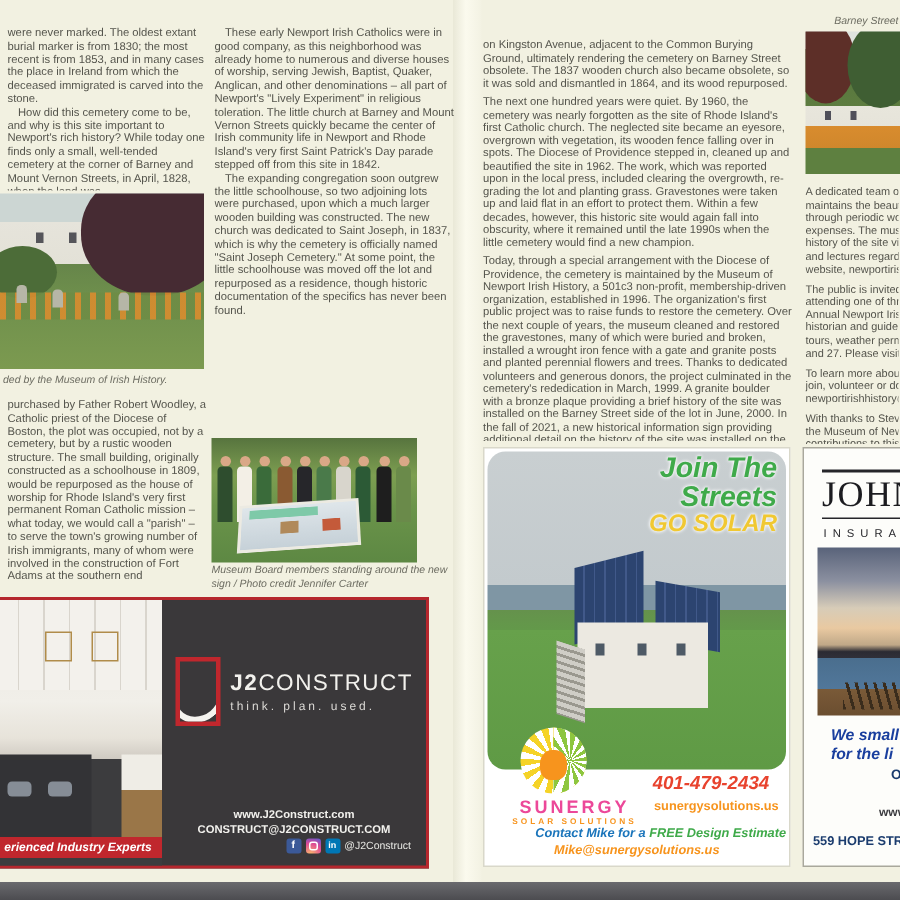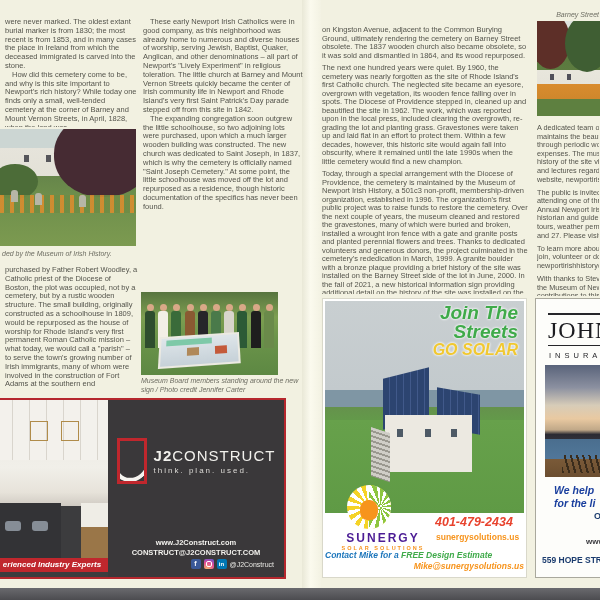--- a/index.html
+++ b/index.html
@@ -84,45 +84,45 @@
   .sq{width:10px;height:10px;border-radius:2px;color:#fff;font-size:7px;font-weight:bold;line-height:10px;text-align:center;}
   .sq.fb{background:#3b5998;}
   .sq.ig{background:radial-gradient(circle at 30% 110%,#fdc468,#df4996 60%,#4f5bd5);position:relative;}
   .sq.ig::before{content:'';position:absolute;inset:2px;border:1px solid #fff;border-radius:2px;}
   .sq.li{background:#0077b5;font-size:6px;}
 
   
   .sun-ad{position:absolute;left:322px;top:298px;width:205px;height:280px;background:#fff;
     border:1px solid #d9d8ca;box-sizing:border-box;}
   .sun-photo{position:absolute;left:2px;right:2px;top:2px;height:212px;overflow:hidden;
-    background:linear-gradient(180deg,#c9cfd1 0%,#c3cacd 42%,#7f96a4 42%,#7f96a4 50%,#65924c 50%,#63994a 56%,#67a14b 56%,#5f9a45 100%);}
+    background:linear-gradient(180deg,#c9cfd1 0%,#c3cacd 42%,#7f96a4 42%,#7f96a4 50%,#65924c 50%,#63994a 56%,#67a14b 56%,#5f9a45 100%);border-radius:12px;}
   .headline{position:absolute;right:6px;top:2px;text-align:right;font-weight:bold;font-style:italic;line-height:1.02;}
   .headline .grn{color:#3faa4a;font-size:19px;text-shadow:0 0 3px #ffffff,0 0 2px #ffffff;display:block;}
   .headline .yel{color:#f0c832;font-size:16px;text-shadow:0 0 3px #ffffff,0 0 2px #ffffff;display:block;}
   .house{position:absolute;left:26%;top:34%;width:52%;height:52%;}
   .roofL{position:absolute;left:6%;top:0;width:44%;height:46%;background:repeating-linear-gradient(90deg,#2c4470 0 6px,#41598a 6px 7px);transform:skewY(-14deg);}
   .roofR{position:absolute;right:0;top:16%;width:42%;height:36%;background:repeating-linear-gradient(90deg,#2c4470 0 6px,#41598a 6px 7px);transform:skewY(10deg);}
   .wall{position:absolute;left:8%;top:38%;width:84%;height:52%;background:#ece9e1;}
   .wall .w{position:absolute;width:6px;height:8px;background:#4e5a66;top:24%;}
   .stairs{position:absolute;left:-6%;top:52%;width:18%;height:44%;
     background:repeating-linear-gradient(180deg,#cfcdc6 0 3px,#9a988f 3px 5px);transform:skewY(18deg);}
   .sun-logo{position:absolute;left:24px;top:186px;width:44px;height:44px;border-radius:50%;
     background:repeating-conic-gradient(#f5d327 0 13deg,#ffffff 13deg 26deg);}
   .sun-logo::after{content:'';position:absolute;left:50%;top:0;width:50%;height:100%;border-radius:0 100% 100% 0/0 50% 50% 0;
     background:repeating-conic-gradient(#8dc63f 0 13deg,#ffffff 13deg 26deg);}
   .sun-core{position:absolute;left:30%;top:30%;width:40%;height:46%;background:#f7941d;border-radius:45% 45% 40% 40%;z-index:2;}
-  .sun-brand{position:absolute;left:2px;top:232px;width:116px;text-align:center;color:#4c1d95;
+  .sun-brand{position:absolute;left:2px;top:232px;width:116px;text-align:center;color:#ec4899;
     font-size:12px;font-weight:bold;letter-spacing:2px;}
   .sun-brand-sub{position:absolute;left:2px;top:246px;width:116px;text-align:center;color:#f7941d;
     font-size:5.5px;font-weight:bold;letter-spacing:2px;}
   .sun-phone{position:absolute;left:112px;top:216px;width:92px;color:#e8432e;font-weight:bold;font-style:italic;font-size:12.5px;white-space:nowrap;overflow:hidden;}
   .sun-site{position:absolute;left:113px;top:233px;width:92px;color:#f7941d;font-weight:bold;font-size:8.5px;white-space:nowrap;overflow:hidden;}
-  .sun-cta{position:absolute;left:2px;right:2px;top:251px;text-align:left;font-weight:bold;font-style:italic;font-size:8.5px;white-space:nowrap;overflow:hidden;}
+  .sun-cta{position:absolute;left:2px;right:2px;top:251px;text-align:right;font-weight:bold;font-style:italic;font-size:8.5px;white-space:nowrap;overflow:hidden;}
   .sun-cta .b{color:#1b75bb;} .sun-cta .g{color:#3faa4a;}
-  .sun-email{position:absolute;left:2px;right:2px;top:262px;text-align:right;color:#f7941d;font-weight:bold;font-style:italic;font-size:8.5px;}
+  .sun-email{position:absolute;left:2px;right:2px;top:262px;text-align:center;color:#f7941d;font-weight:bold;font-style:italic;font-size:8.5px;}
 
   
   .ins{position:absolute;left:535px;top:298px;width:160px;height:280px;background:#fdfdfa;
     border:1px solid #a9a89c;box-sizing:border-box;}
   .ins-brand{position:absolute;left:12px;right:0;top:14px;border-top:2px solid #26262a;border-bottom:1.5px solid #26262a;
     padding:2px 0 1px 0;font-family:"Liberation Serif", serif;font-size:24px;letter-spacing:1px;color:#1c1c20;
     white-space:nowrap;overflow:hidden;}
   .ins-sub{position:absolute;left:13px;right:0;top:52px;font-size:7.5px;letter-spacing:4px;color:#26262a;
     white-space:nowrap;overflow:hidden;}
   .ins-photo{position:absolute;left:9px;top:66px;width:170px;height:112px;
@@ -295,21 +295,21 @@
       </div>
   </div>
 
   <div class="ins">
     <div class="ins-brand">JOHN</div>
     <div class="ins-sub">INSURANCE</div>
     <div class="ins-photo">
       <div class="drift"></div>
     </div>
     <div class="ins-tag">
-      <div>We help</div>
+      <div>We small</div>
       <div>for the li</div>
     </div>
     <div class="ins-line3">OF</div>
     <div class="ins-line4">www</div>
     <div class="ins-addr">559 HOPE STREET</div>
   </div>
 
   <div class="bottom-bar"></div>
 </div>
 

